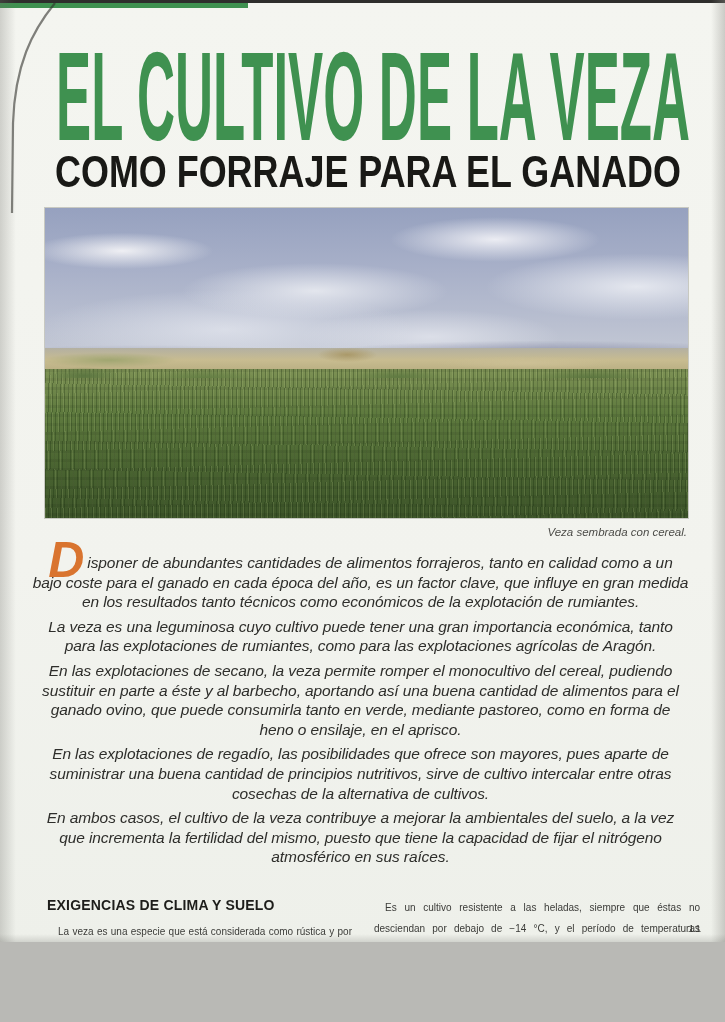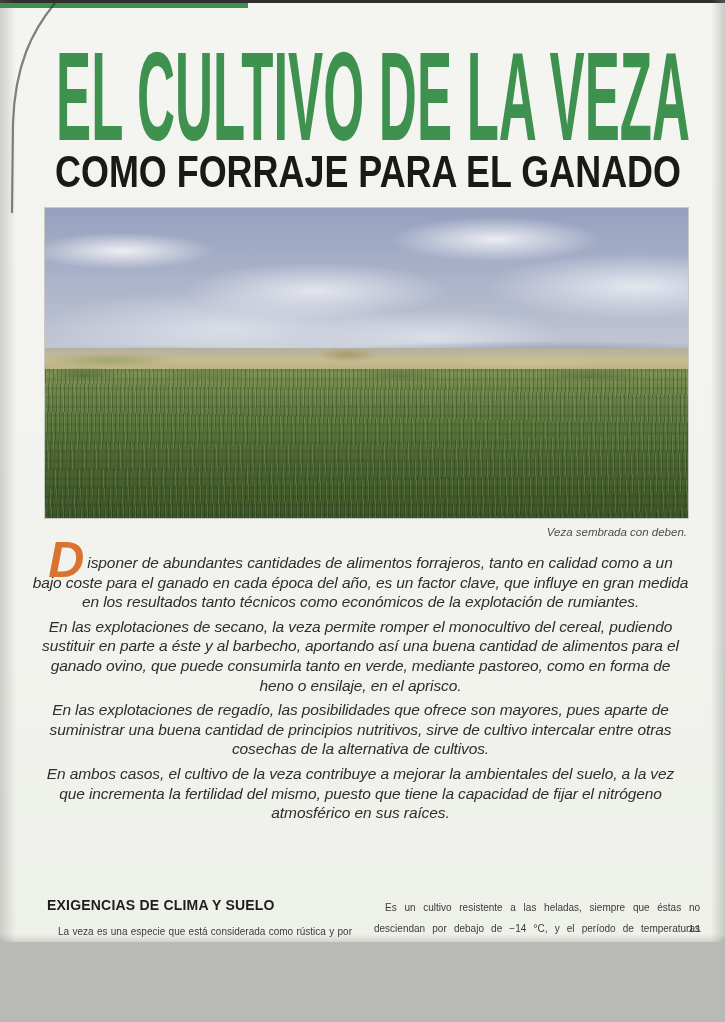--- a/index.html
+++ b/index.html
@@ -102,24 +102,25 @@
   </svg>
 
   <figure class="photo">
     <div class="sky"></div>
     <div class="hills"></div>
     <div class="horizon"></div>
     <div class="field"></div>
     <div class="field-top"></div>
   </figure>
 
-  <div class="caption">Veza sembrada con deben.</div>
+  <div class="caption">Veza sembrada con cereal.</div>
 
   <div class="intro">
     <p><span class="dropcap">D</span><span>isponer de abundantes cantidades de alimentos forrajeros, tanto en calidad como a un bajo coste para el ganado en cada época del año, es un factor clave, que influye en gran medida en los resultados tanto técnicos como económicos de la explotación de rumiantes.</span></p>
+    <p>La veza es una leguminosa cuyo cultivo puede tener una gran importancia económica, tanto para las explotaciones de rumiantes, como para las explotaciones agrícolas de Aragón.</p>
     <p>En las explotaciones de secano, la veza permite romper el monocultivo del cereal, pudiendo sustituir en parte a éste y al barbecho, aportando así una buena cantidad de alimentos para el ganado ovino, que puede consumirla tanto en verde, mediante pastoreo, como en forma de heno o ensilaje, en el aprisco.</p>
     <p>En las explotaciones de regadío, las posibilidades que ofrece son mayores, pues aparte de suministrar una buena cantidad de principios nutritivos, sirve de cultivo intercalar entre otras cosechas de la alternativa de cultivos.</p>
     <p>En ambos casos, el cultivo de la veza contribuye a mejorar la ambientales del suelo, a la vez que incrementa la fertilidad del mismo, puesto que tiene la capacidad de fijar el nitrógeno atmosférico en sus raíces.</p>
   </div>
 
   <div class="columns">
     <section class="col">
       <h3>EXIGENCIAS DE CLIMA Y SUELO</h3>
       <p>La veza es una especie que está considerada como rústica y por tanto apreciada en regiones de características ambientales extremas. No obstante, presenta unas exigencias particulares, tanto en clima como en suelo, que deben tenerse en cuenta si se quiere asegurar el éxito del cultivo.</p>
     </section>

